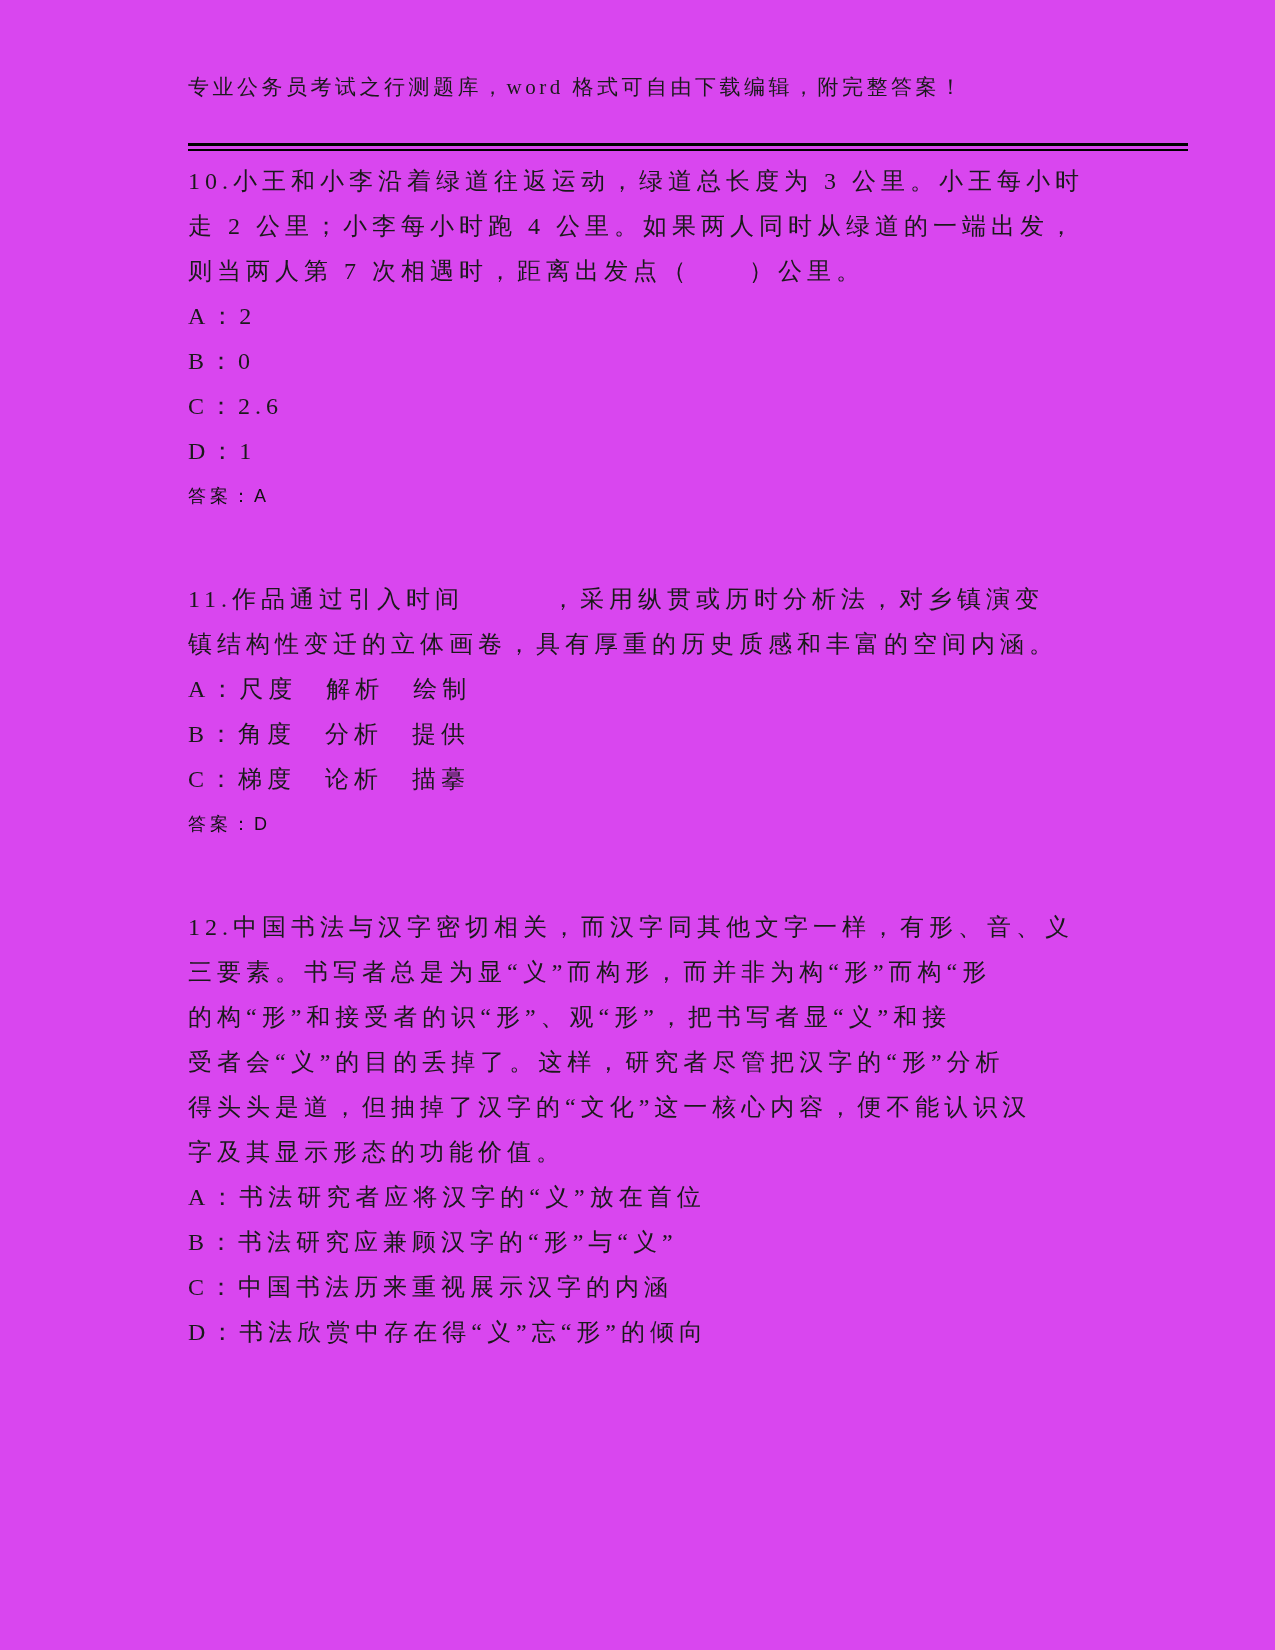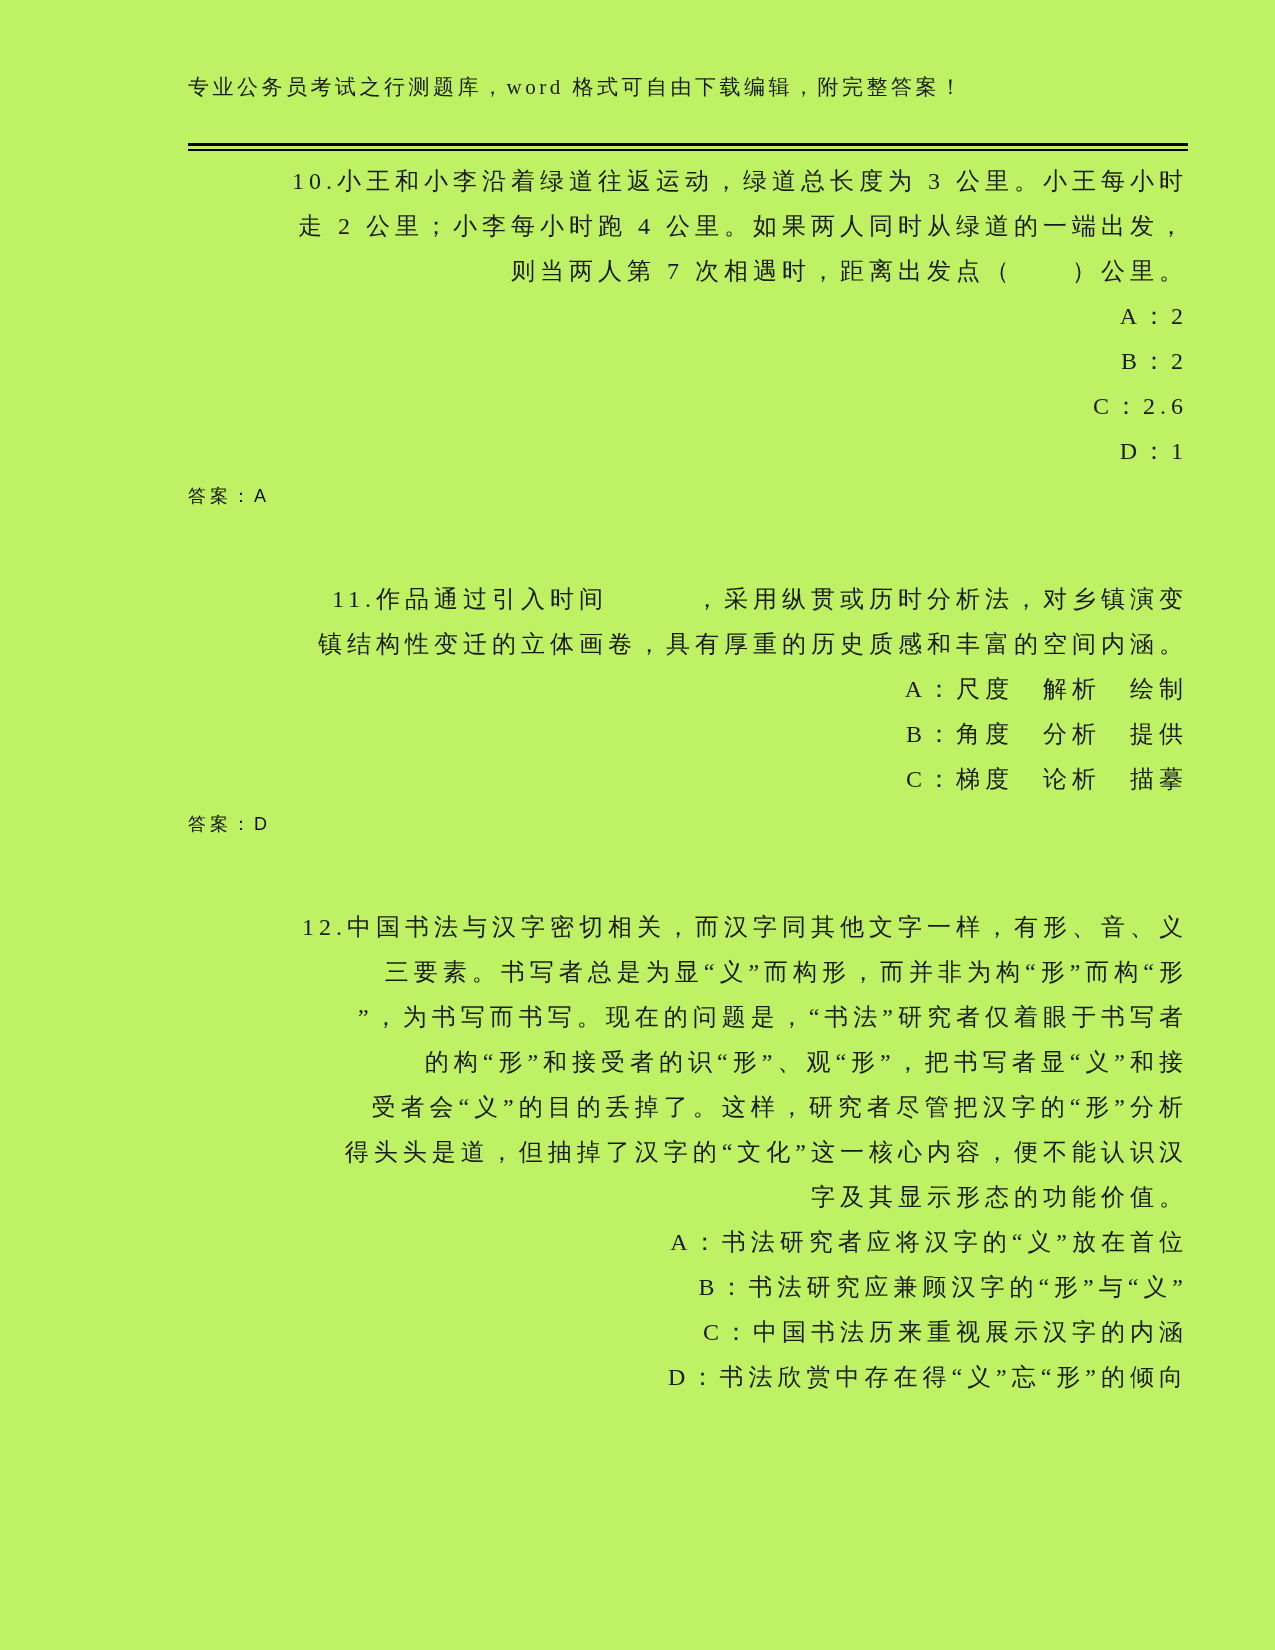--- a/index.html
+++ b/index.html
@@ -12,21 +12,21 @@
     height: 1650px;
     font-family: "Liberation Serif", "DejaVu Serif", serif;
     color: #000000;
     overflow: hidden;
   }
   .page {
     box-sizing: border-box;
     width: 1275px;
     height: 1650px;
     padding: 74px 87px 0 188px;
-    background: #bef264;
+    background: #d946ef;
   }
   .header-text {
     font-size: 21px;
     line-height: 26px;
     letter-spacing: 3.5px;
     white-space: pre;
     color: #1a1a1a;
   }
   .header-rule {
     margin-top: 43px;
@@ -49,21 +49,20 @@
     margin: 0 0 58px 0;
     padding: 0;
   }
   .q-line {
     font-size: 24px;
     line-height: 45px;
     height: 45px;
     letter-spacing: 5px;
     white-space: pre;
     color: #1a1a1a;
-    text-align: right;
   }
   .answer-line {
     font-family: "Liberation Sans", "DejaVu Sans", sans-serif;
     font-size: 18px;
     line-height: 45px;
     height: 45px;
     letter-spacing: 4px;
     white-space: pre;
     color: #111111;
   }
@@ -78,37 +77,36 @@
       <div class="rule-thick"></div>
       <div class="rule-thin"></div>
     </div>
   </div>
   <div class="doc-body" id="questions-root">
       <section class="question-block">
         <div class="q-line">10.小王和小李沿着绿道往返运动，绿道总长度为 3 公里。小王每小时</div>
         <div class="q-line">走 2 公里；小李每小时跑 4 公里。如果两人同时从绿道的一端出发，</div>
         <div class="q-line">则当两人第 7 次相遇时，距离出发点（　　）公里。</div>
         <div class="q-line option-line">A：2</div>
-        <div class="q-line option-line">B：2</div>
+        <div class="q-line option-line">B：0</div>
         <div class="q-line option-line">C：2.6</div>
         <div class="q-line option-line">D：1</div>
         <div class="answer-line">答案：A</div>
       </section>
       <section class="question-block">
         <div class="q-line">11.作品通过引入时间　　　，采用纵贯或历时分析法，对乡镇演变</div>
         <div class="q-line">镇结构性变迁的立体画卷，具有厚重的历史质感和丰富的空间内涵。</div>
         <div class="q-line option-line">A：尺度　解析　绘制</div>
         <div class="q-line option-line">B：角度　分析　提供</div>
         <div class="q-line option-line">C：梯度　论析　描摹</div>
         <div class="answer-line">答案：D</div>
       </section>
       <section class="question-block">
         <div class="q-line">12.中国书法与汉字密切相关，而汉字同其他文字一样，有形、音、义</div>
         <div class="q-line">三要素。书写者总是为显“义”而构形，而并非为构“形”而构“形</div>
-        <div class="q-line">”，为书写而书写。现在的问题是，“书法”研究者仅着眼于书写者</div>
         <div class="q-line">的构“形”和接受者的识“形”、观“形”，把书写者显“义”和接</div>
         <div class="q-line">受者会“义”的目的丢掉了。这样，研究者尽管把汉字的“形”分析</div>
         <div class="q-line">得头头是道，但抽掉了汉字的“文化”这一核心内容，便不能认识汉</div>
         <div class="q-line">字及其显示形态的功能价值。</div>
         <div class="q-line option-line">A：书法研究者应将汉字的“义”放在首位</div>
         <div class="q-line option-line">B：书法研究应兼顾汉字的“形”与“义”</div>
         <div class="q-line option-line">C：中国书法历来重视展示汉字的内涵</div>
         <div class="q-line option-line">D：书法欣赏中存在得“义”忘“形”的倾向</div>
       </section>
     </div>

